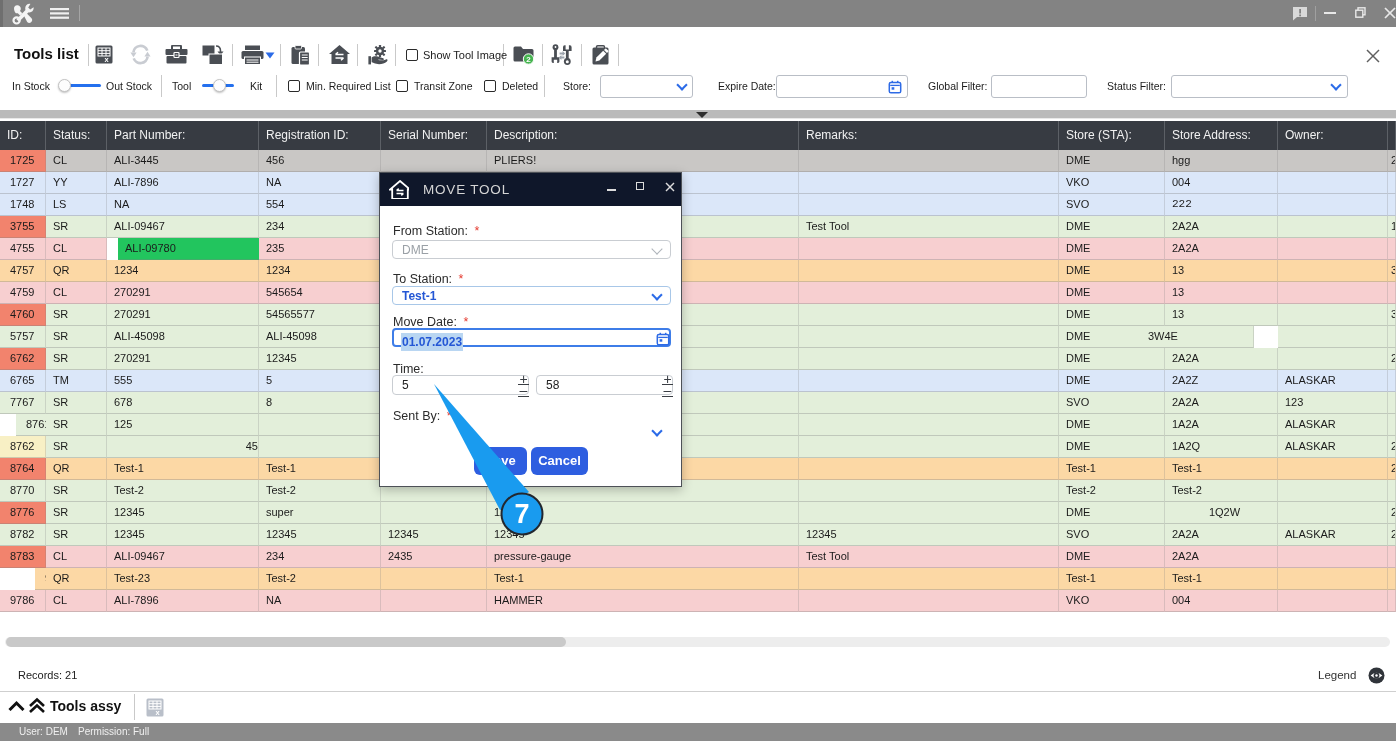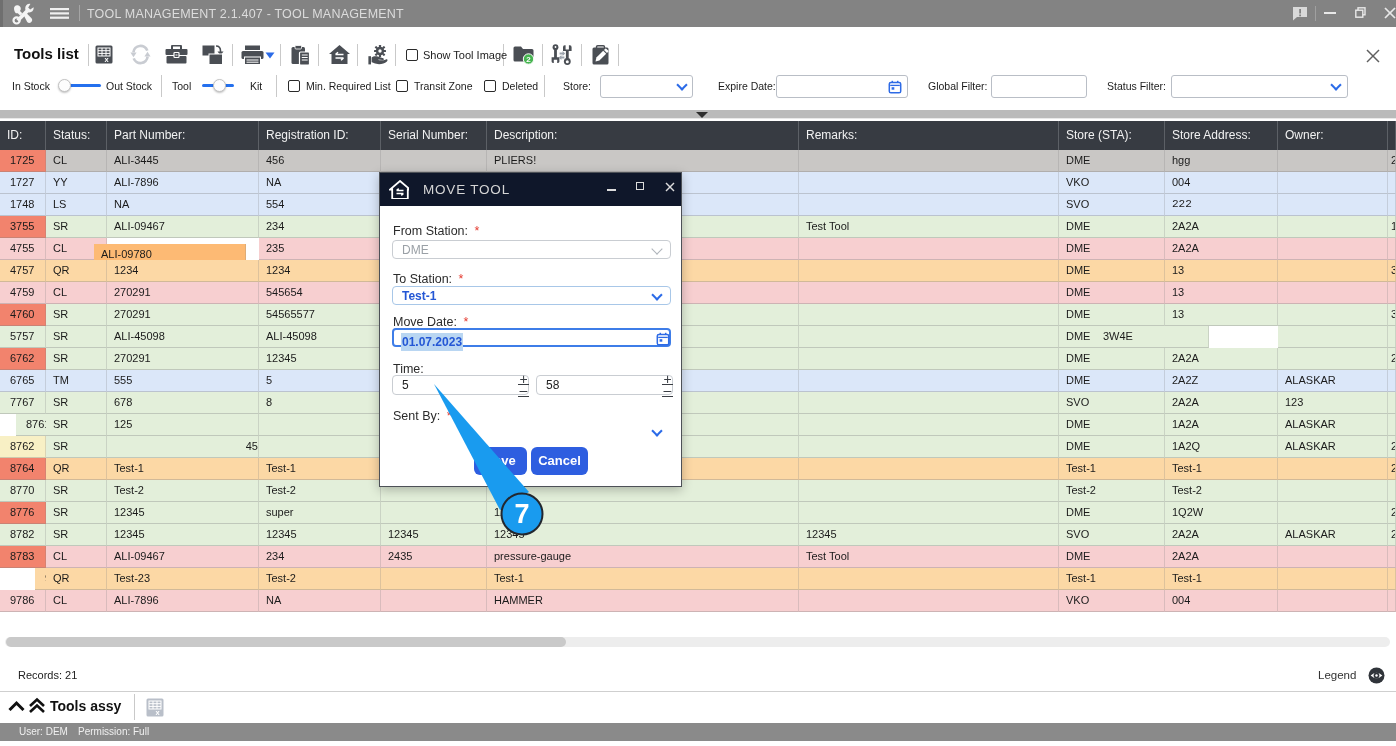--- a/index.html
+++ b/index.html
@@ -63,21 +63,20 @@
       </g>
     </svg>
 <svg class="abs" style="left:47px;top:8px" width="19" height="11" viewBox="0 0 19 11">
       <g fill="#f0f0f0">
         <rect x="0" y="0" width="19" height="2.2"></rect>
         <rect x="0" y="4.3" width="19" height="2.2"></rect>
         <rect x="0" y="8.6" width="19" height="2.2"></rect>
       </g>
     </svg>
 <div class="tb-sep"></div>
-<div class="tb-title">TOOL MANAGEMENT 2.1.407 - TOOL MANAGEMENT</div>
 <svg class="abs" style="left:1289px;top:6px" width="16" height="16" viewBox="0 0 16 16">
       <path d="M1 1 L15 1 L15 11 L5 11 L1 14.5 Z" fill="#d9d9d9"></path>
       <rect x="7.2" y="3" width="1.8" height="4.5" fill="#838383"></rect>
       <rect x="7.2" y="8.5" width="1.8" height="1.8" fill="#838383"></rect>
     </svg>
 <div class="abs" style="left:1312px;top:6px;width:1px;height:15px;background:#a0a0a0"></div>
 <div class="abs" style="left:1321px;top:12px;width:12px;height:2.4px;background:#e8e8e8"></div>
 <svg class="abs" style="left:1352px;top:7px" width="11" height="11" viewBox="0 0 11 11">
       <rect x="3" y="0.8" width="7" height="7" fill="none" stroke="#e8e8e8" stroke-width="1.4"></rect>
       <rect x="0.8" y="3.2" width="7" height="7" fill="#838383" stroke="#e8e8e8" stroke-width="1.4"></rect>
@@ -312,21 +311,21 @@
       <div class="c" style="left:487px;width:312px;background:#e3efda;"></div>
       <div class="c" style="left:799px;width:260px;background:#e3efda;">Test Tool</div>
       <div class="c" style="left:1059px;width:106px;background:#e3efda;">DME</div>
       <div class="c" style="left:1165px;width:113px;background:#e3efda;">2A2A</div>
       <div class="c" style="left:1278px;width:110px;background:#e3efda;"></div>
       <div class="c" style="left:1388px;width:8px;background:#e3efda;padding-left:3px;">1</div>
     </div>
 <div class="grow" style="top:117px">
       <div class="c" style="left:0px;width:46px;background:#f7cfd0;padding-left:10px;">4755</div>
       <div class="c" style="left:46px;width:61px;background:#f7cfd0;">CL</div>
-      <div class="c" style="left:94px;width:152px;background:#fdba74;margin-top:6px;">ALI-09780</div>
+      <div class="c" style="left:118px;width:152px;background:#22c55e;">ALI-09780</div>
       <div class="c" style="left:259px;width:122px;background:#f7cfd0;">235</div>
       <div class="c" style="left:381px;width:106px;background:#f7cfd0;"></div>
       <div class="c" style="left:487px;width:312px;background:#f7cfd0;"></div>
       <div class="c" style="left:799px;width:260px;background:#f7cfd0;"></div>
       <div class="c" style="left:1059px;width:106px;background:#f7cfd0;">DME</div>
       <div class="c" style="left:1165px;width:113px;background:#f7cfd0;">2A2A</div>
       <div class="c" style="left:1278px;width:110px;background:#f7cfd0;"></div>
       <div class="c" style="left:1388px;width:8px;background:#f7cfd0;padding-left:3px;"></div>
     </div>
 <div class="grow" style="top:139px">
@@ -370,21 +369,21 @@
     </div>
 <div class="grow" style="top:205px">
       <div class="c" style="left:0px;width:46px;background:#e3efda;padding-left:10px;">5757</div>
       <div class="c" style="left:46px;width:61px;background:#e3efda;">SR</div>
       <div class="c" style="left:107px;width:152px;background:#e3efda;">ALI-45098</div>
       <div class="c" style="left:259px;width:122px;background:#e3efda;">ALI-45098</div>
       <div class="c" style="left:381px;width:106px;background:#e3efda;"></div>
       <div class="c" style="left:487px;width:312px;background:#e3efda;"></div>
       <div class="c" style="left:799px;width:260px;background:#e3efda;"></div>
       <div class="c" style="left:1059px;width:106px;background:#e3efda;">DME</div>
-      <div class="c" style="left:1096px;width:113px;background:#e3efda;">3W4E</div>
+      <div class="c" style="left:1141px;width:113px;background:#e3efda;">3W4E</div>
       <div class="c" style="left:1278px;width:110px;background:#e3efda;"></div>
       <div class="c" style="left:1388px;width:8px;background:#e3efda;padding-left:3px;"></div>
     </div>
 <div class="grow" style="top:227px">
       <div class="c" style="left:0px;width:46px;background:#f2836d;padding-left:10px;">6762</div>
       <div class="c" style="left:46px;width:61px;background:#e3efda;">SR</div>
       <div class="c" style="left:107px;width:152px;background:#e3efda;">270291</div>
       <div class="c" style="left:259px;width:122px;background:#e3efda;">12345</div>
       <div class="c" style="left:381px;width:106px;background:#e3efda;"></div>
       <div class="c" style="left:487px;width:312px;background:#e3efda;"></div>
@@ -474,21 +473,21 @@
     </div>
 <div class="grow" style="top:381px">
       <div class="c" style="left:0px;width:46px;background:#f2836d;padding-left:10px;">8776</div>
       <div class="c" style="left:46px;width:61px;background:#e3efda;">SR</div>
       <div class="c" style="left:107px;width:152px;background:#e3efda;">12345</div>
       <div class="c" style="left:259px;width:122px;background:#e3efda;">super</div>
       <div class="c" style="left:381px;width:106px;background:#e3efda;"></div>
       <div class="c" style="left:487px;width:312px;background:#e3efda;">12345</div>
       <div class="c" style="left:799px;width:260px;background:#e3efda;"></div>
       <div class="c" style="left:1059px;width:106px;background:#e3efda;">DME</div>
-      <div class="c" style="left:1165px;width:113px;background:#e3efda;">1Q2W</div>
+      <div class="c" style="left:1165px;width:113px;background:#e3efda;text-align:center;">1Q2W</div>
       <div class="c" style="left:1278px;width:110px;background:#e3efda;"></div>
       <div class="c" style="left:1388px;width:8px;background:#e3efda;padding-left:3px;">2</div>
     </div>
 <div class="grow" style="top:403px">
       <div class="c" style="left:0px;width:46px;background:#e3efda;padding-left:10px;">8782</div>
       <div class="c" style="left:46px;width:61px;background:#e3efda;">SR</div>
       <div class="c" style="left:107px;width:152px;background:#e3efda;">12345</div>
       <div class="c" style="left:259px;width:122px;background:#e3efda;">12345</div>
       <div class="c" style="left:381px;width:106px;background:#e3efda;">12345</div>
       <div class="c" style="left:487px;width:312px;background:#e3efda;">12345</div>

